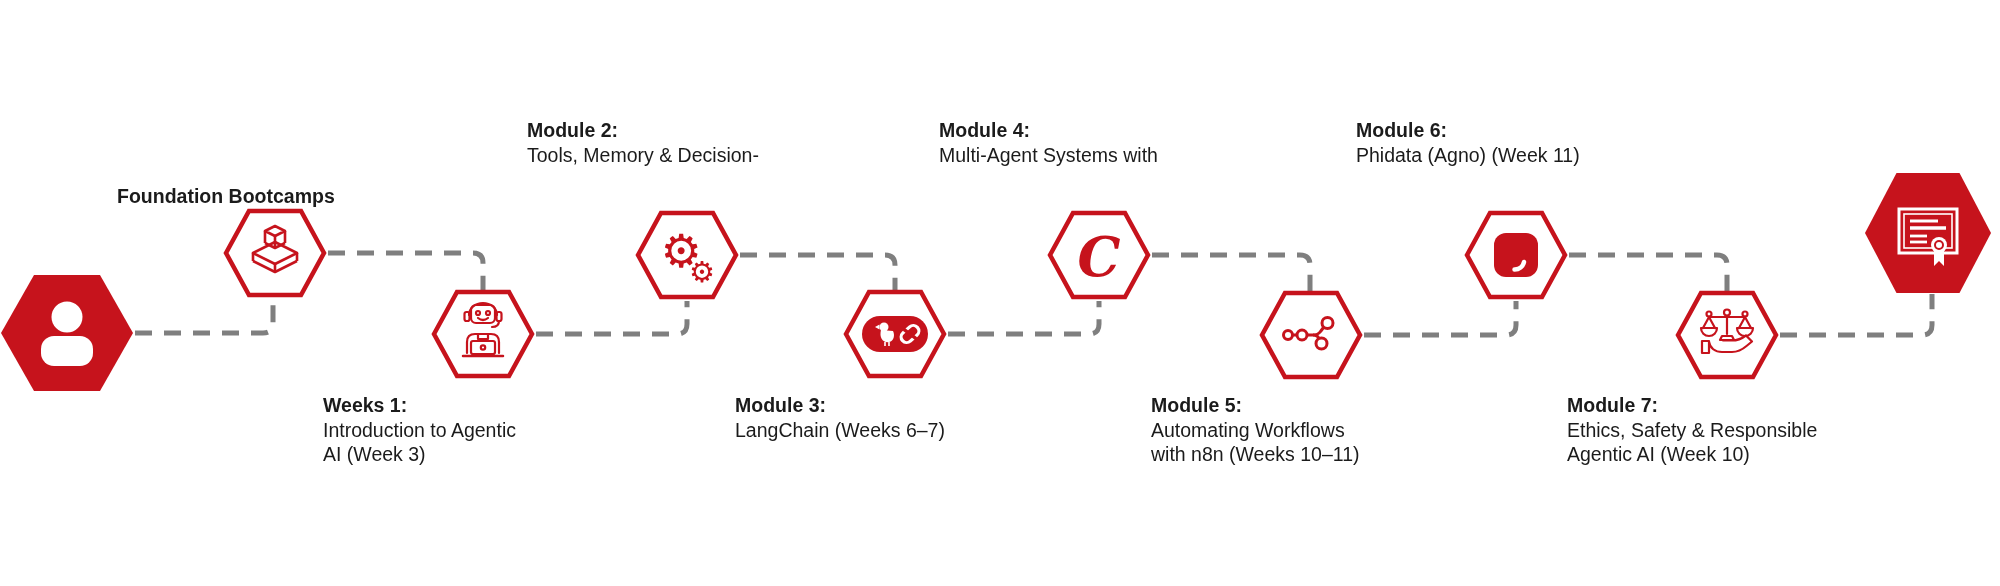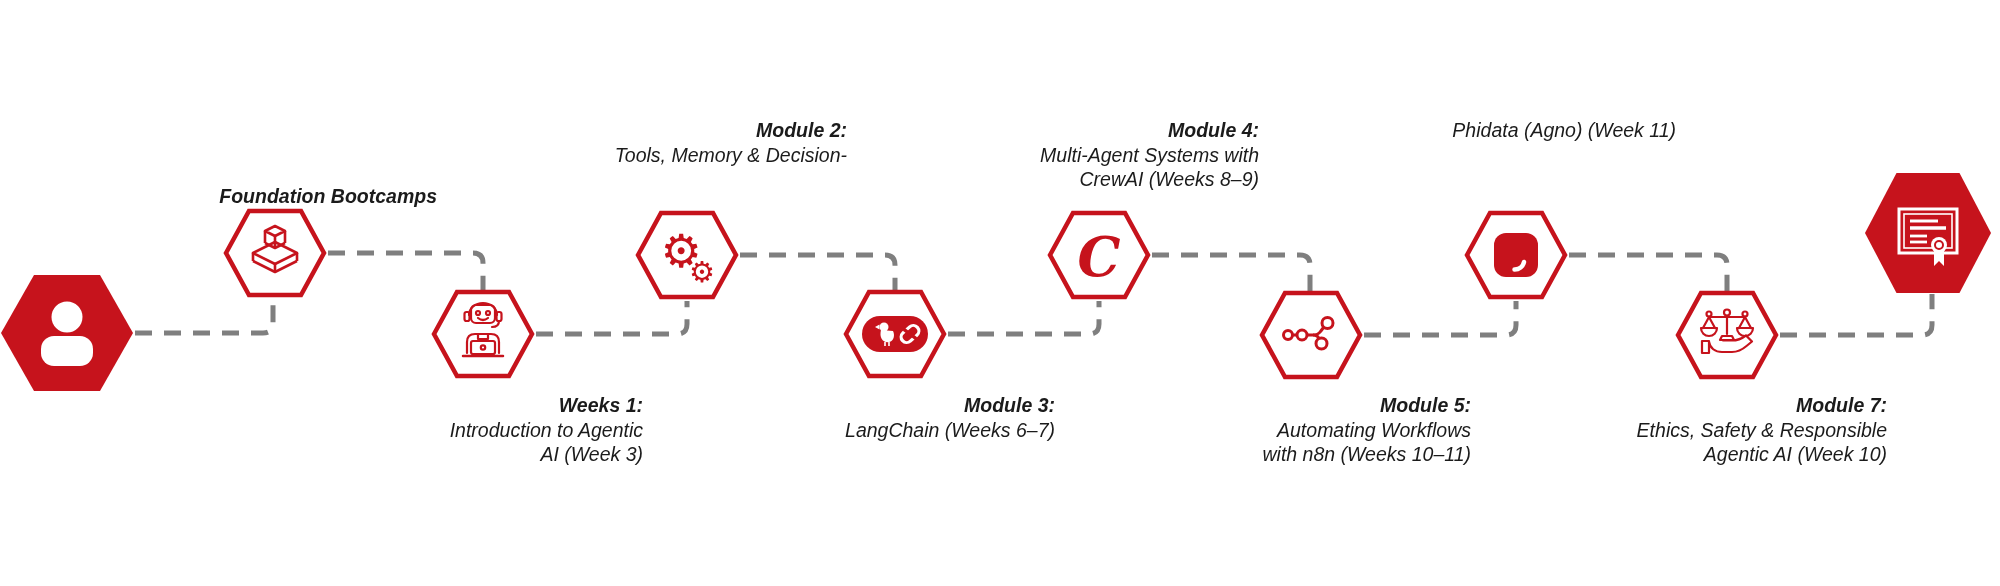--- a/index.html
+++ b/index.html
@@ -1,20 +1,20 @@
 <!DOCTYPE html>
 <html><head>
 <meta charset="utf-8">
 <style>
   html,body{margin:0;padding:0;background:#ffffff;}
   .canvas{position:relative;width:2000px;height:586px;background:#ffffff;overflow:hidden;
           font-family:"Liberation Sans",sans-serif;color:#1b1b1b;}
   .connectors{position:absolute;left:0;top:0;width:2000px;height:586px;}
   .node{position:absolute;}
-  .label{position:absolute;width:320px;text-align:right;font-size:19.5px;line-height:24.5px;color:#1b1b1b;font-style:italic;}
+  .label{position:absolute;width:320px;text-align:left;font-size:19.5px;line-height:24.5px;color:#1b1b1b;}
   .label .t{font-weight:bold;}
   .label div{white-space:nowrap;}
   svg{display:block;overflow:visible;}
 </style>
 </head>
 <body>
 
 <div class="canvas">
 
   <svg class="connectors" viewBox="0 0 2000 586">
@@ -125,21 +125,20 @@
     <svg width="104" height="90" viewBox="0 0 104 90">
       <polygon fill="#ffffff" stroke="#C6131C" stroke-width="4.5" points="3,45 26,3 78,3 101,45 78,87 26,87"></polygon>
       <g>
         <text x="52" y="47" font-family="'DejaVu Serif',serif" font-style="italic" font-weight="bold" font-size="54" fill="#C6131C" text-anchor="middle" dominant-baseline="central">C</text>
       </g>
     </svg>
   </div>
   <div class="label" style="left:939px;top:118px;">
     <div class="t">Module 4:</div>
     <div>Multi-Agent Systems with</div>
-    <div>CrewAI (Weeks 8–9)</div>
   </div>
 
   <div class="node" style="left:1259px;top:290px;">
     <svg width="104" height="90" viewBox="0 0 104 90">
       <polygon fill="#ffffff" stroke="#C6131C" stroke-width="4.5" points="3,45 26,3 78,3 101,45 78,87 26,87"></polygon>
       <g fill="none" stroke="#C6131C" stroke-width="3">
         <circle cx="29" cy="45" r="4.5"></circle>
         <path d="M33.5,45 H38"></path>
         <circle cx="43" cy="45" r="5"></circle>
         <path d="M48,45 H54 Q59,45 61.5,41.5 L64.5,37.5"></path>
@@ -158,20 +157,21 @@
   <div class="node" style="left:1464px;top:210px;">
     <svg width="104" height="90" viewBox="0 0 104 90">
       <polygon fill="#ffffff" stroke="#C6131C" stroke-width="4.5" points="3,45 26,3 78,3 101,45 78,87 26,87"></polygon>
       <g>
         <rect x="30" y="23" width="44" height="44" rx="12" fill="#C6131C"></rect>
         <path d="M60,52 a9.5,9.5 0 0 1 -9.5,7.5" fill="none" stroke="#ffffff" stroke-width="4.5" stroke-linecap="round"></path>
       </g>
     </svg>
   </div>
   <div class="label" style="left:1356px;top:118px;">
+    <div class="t">Module 6:</div>
     <div>Phidata (Agno) (Week 11)</div>
   </div>
 
   <div class="node" style="left:1675px;top:290px;">
     <svg width="104" height="90" viewBox="0 0 104 90">
       <polygon fill="#ffffff" stroke="#C6131C" stroke-width="4.5" points="3,45 26,3 78,3 101,45 78,87 26,87"></polygon>
       <g fill="none" stroke="#C6131C" stroke-width="2.2" stroke-linejoin="round" stroke-linecap="round">
         <path d="M34,27 H70"></path>
         <circle cx="34" cy="24" r="2.5"></circle>
         <circle cx="52" cy="22.5" r="3"></circle>

